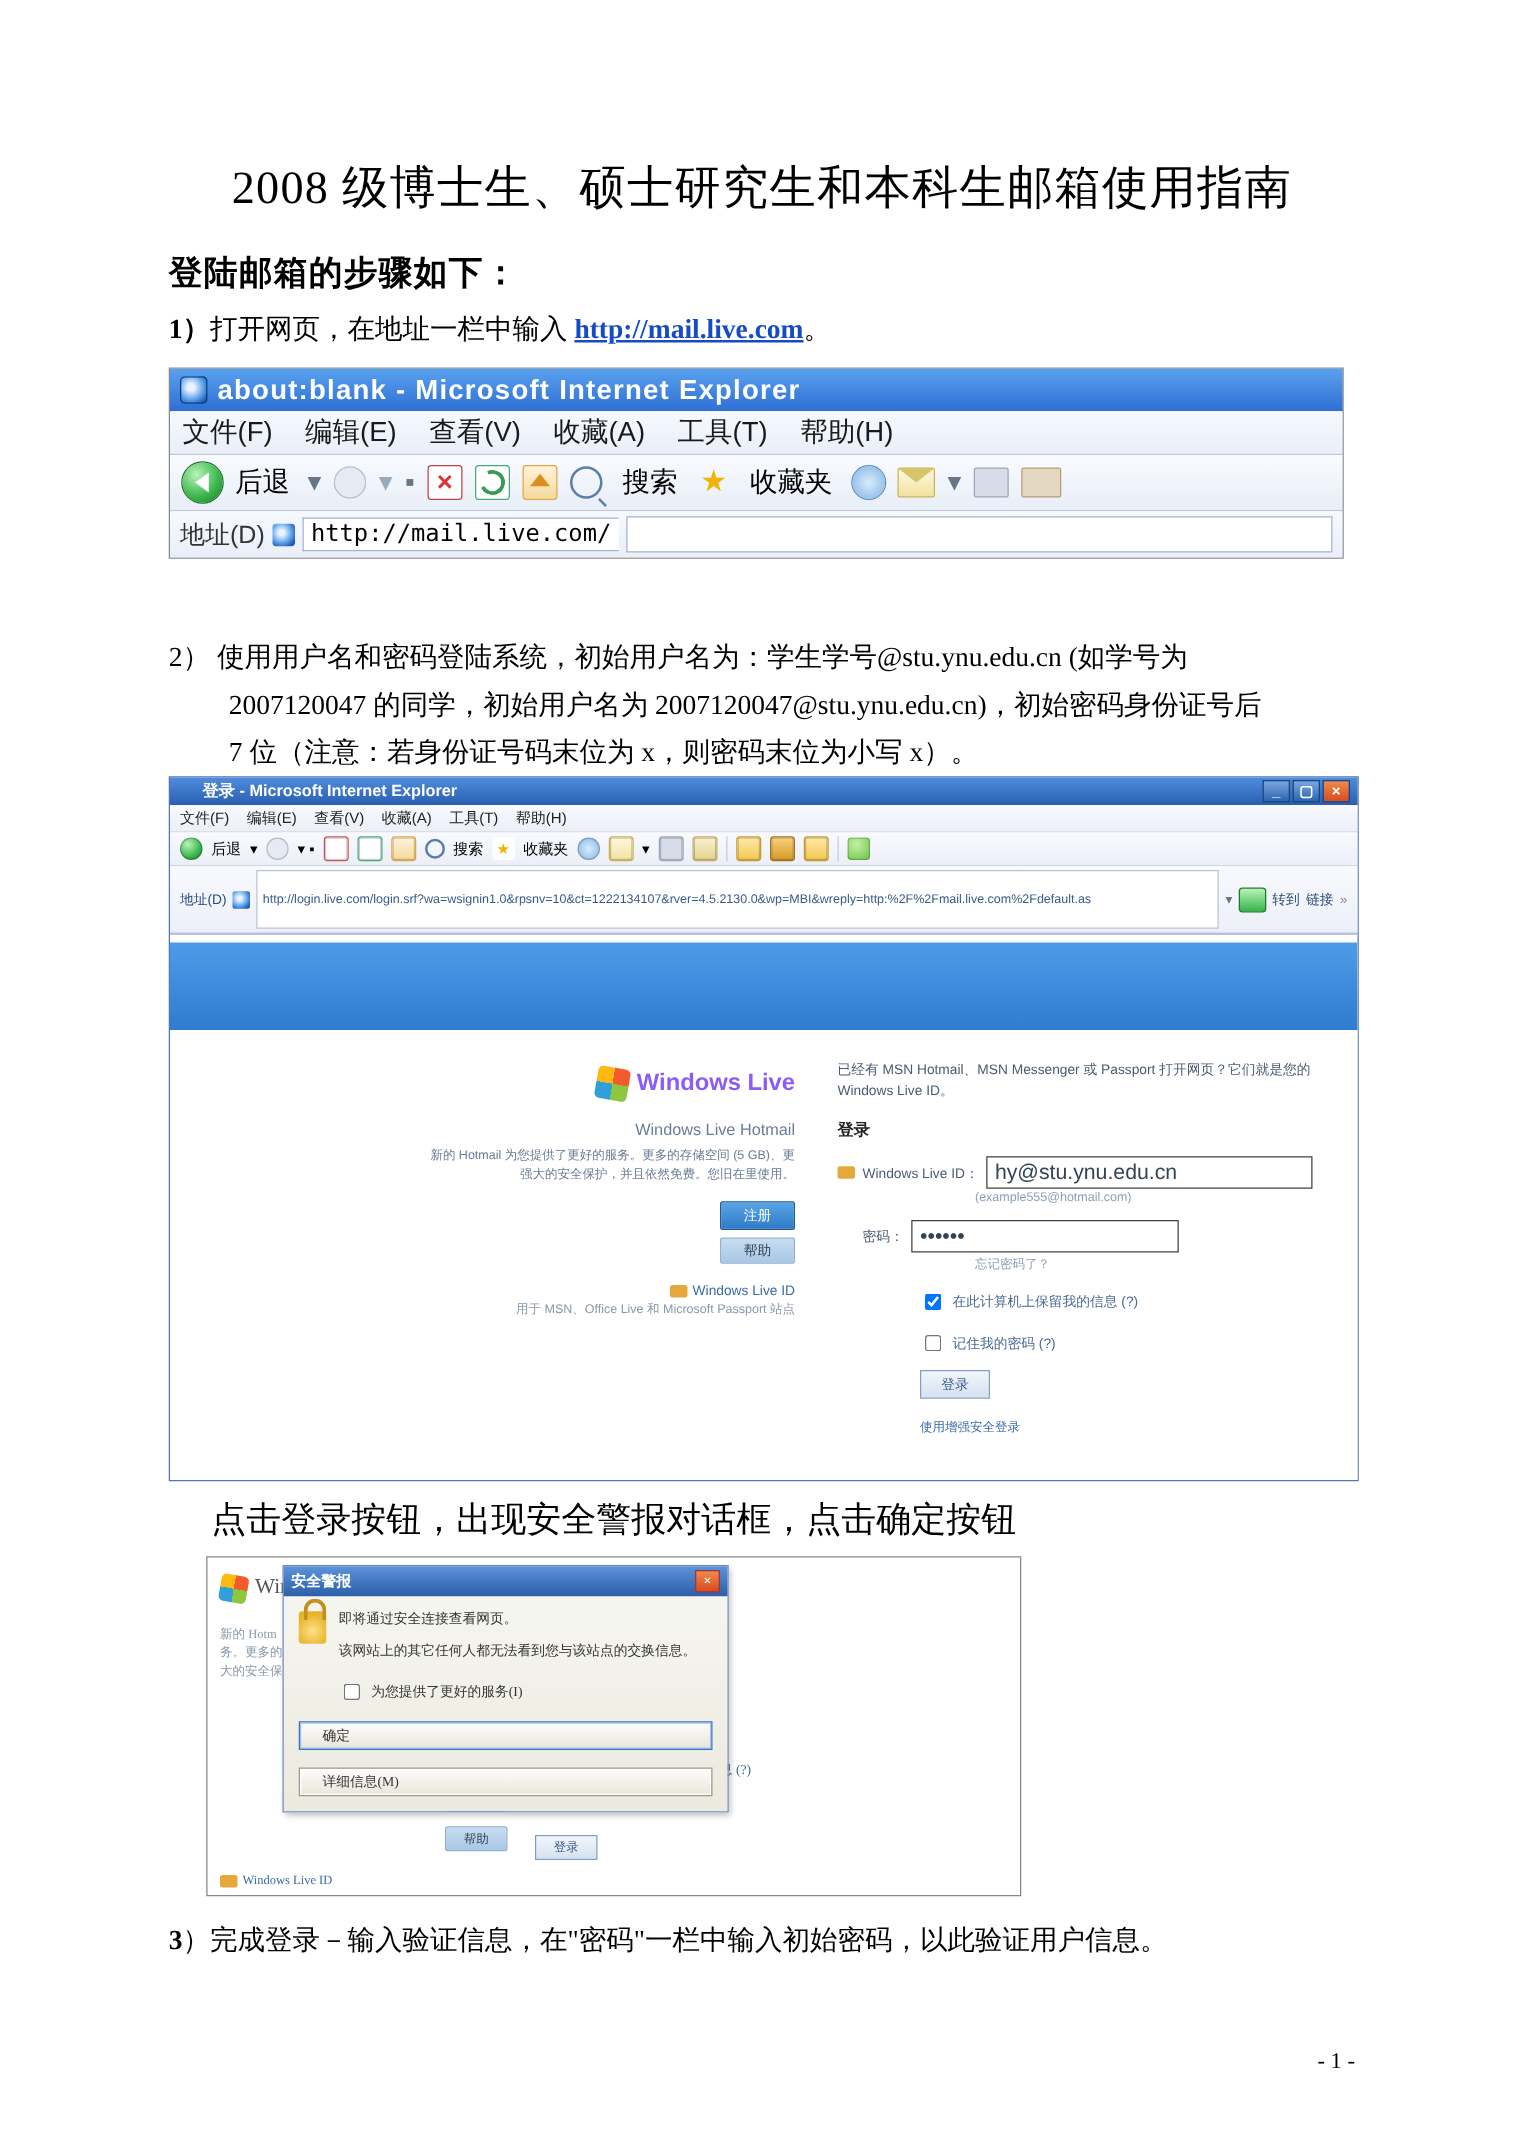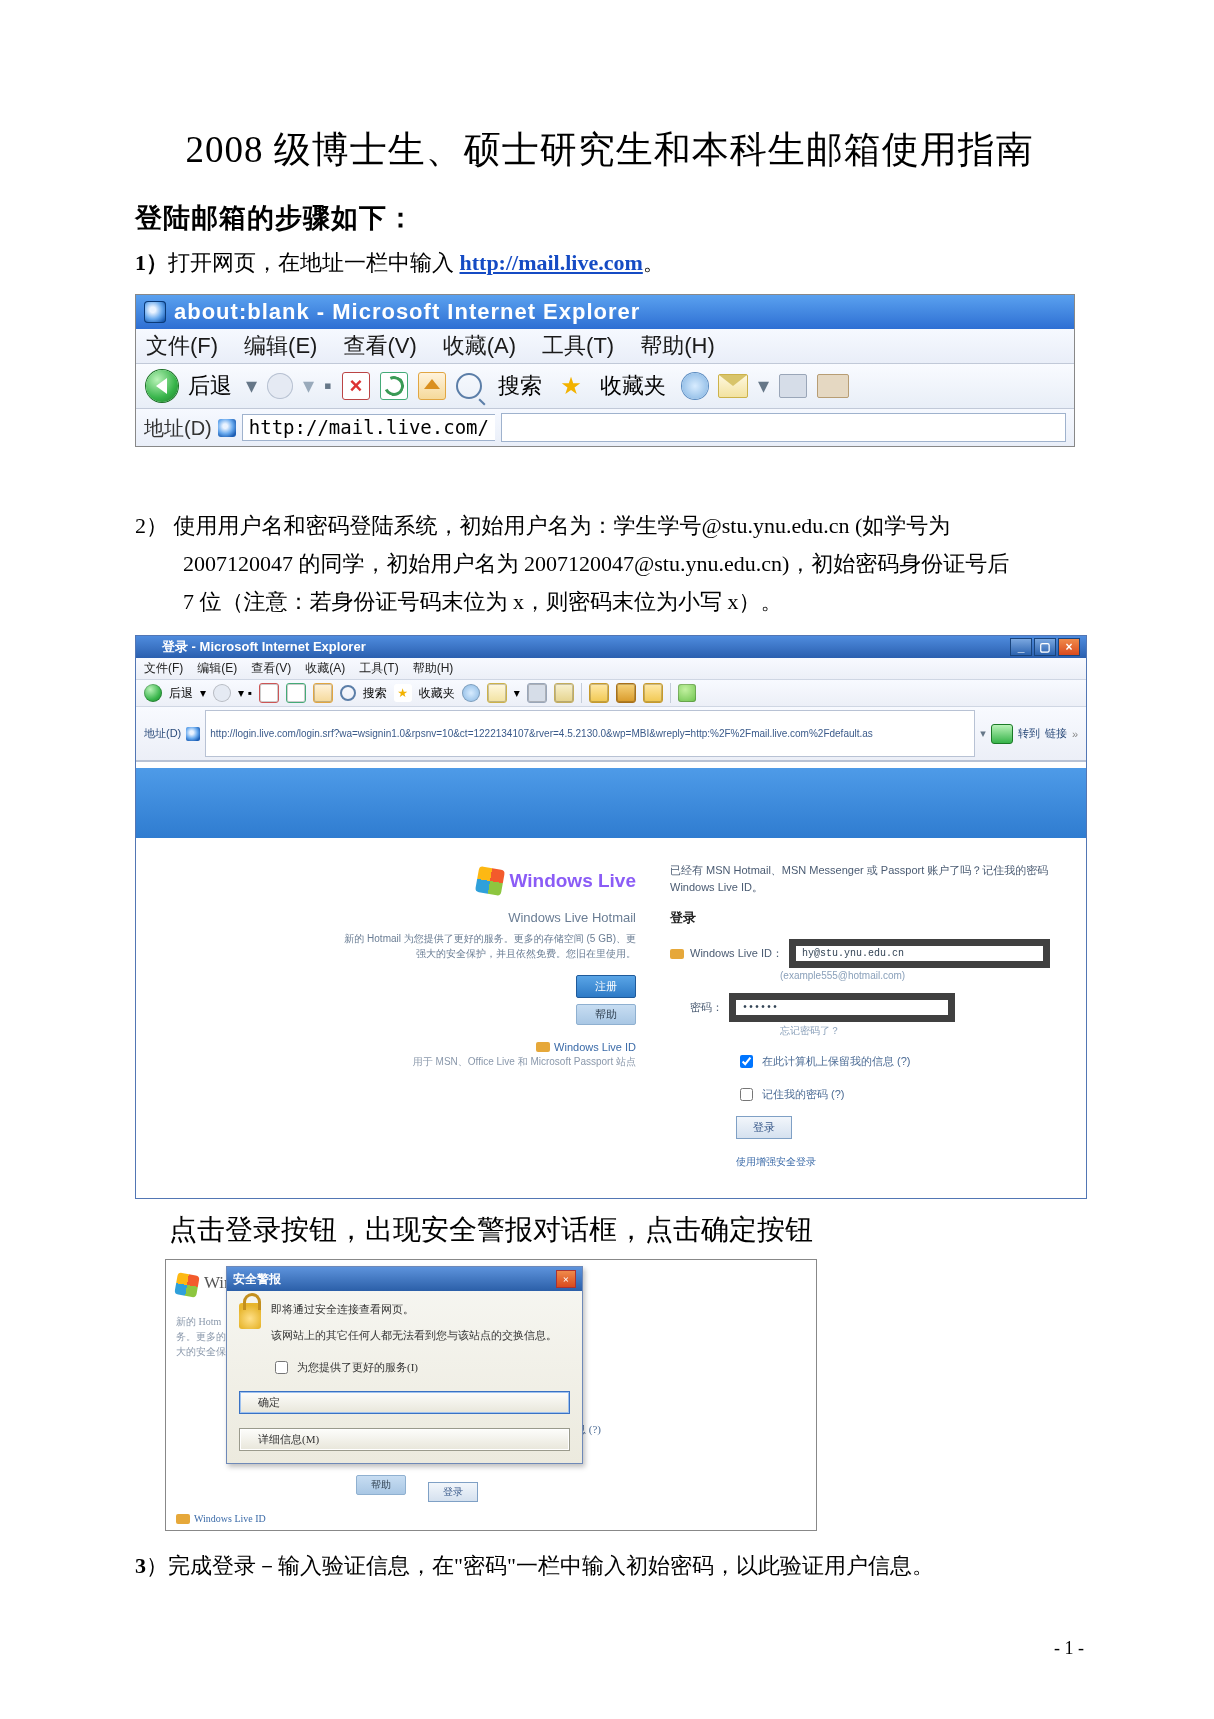--- a/index.html
+++ b/index.html
@@ -96,21 +96,21 @@
     background:linear-gradient(#f6f9ff,#e9eef8);
     padding:4px 8px;
   }
   .ie-addrbar .albl{font-size:20px;color:#333;}
   .ie-addrbar .eico{width:18px;height:18px;background:radial-gradient(circle at 40% 40%,#eaf3ff 15%,#68a9ee 50%,#1d5fb5 80%);border-radius:3px;}
   .ie-addrbar .ainp{flex:0 0 auto;width:240px;border:1px solid #9fb2cd;border-right:none;padding:3px 6px;font-family:monospace;font-size:19px;background:#fff;}
   .ie-addrbar .arest{flex:1;border:1px solid #9fb2cd;height:27px;background:#fff;}
 
   
   .ie-shot2{
-    margin-top:14px;
+    margin-top:0;
     width:950px;
     border:1px solid #5276b4;
     font-family:"SimSun",sans-serif;
     font-size:12px;
     position:relative;
     background:#fff;
   }
   .s2-title{background:linear-gradient(#4f8cde,#2a5faf);color:#fff;padding:2px 6px;display:flex;align-items:center;gap:6px;font-size:13px;font-weight:bold;}
   .s2-title .wc{margin-left:auto;display:flex;gap:2px;}
   .s2-title .wbtn{width:20px;height:16px;display:flex;align-items:center;justify-content:center;background:linear-gradient(#7aa7e0,#2c63b0);border:1px solid #19447c;color:#fff;font-size:12px;}
@@ -147,21 +147,21 @@
   .wl-btn{display:inline-block;margin-top:14px;background:linear-gradient(#5aa5e6,#2e7ac6);color:#fff;padding:3px 18px;border:1px solid #1f5a9a;border-radius:2px;font-size:11px;}
   .wl-help{display:inline-block;margin-top:6px;background:linear-gradient(#c7ddf2,#a9c7e4);color:#345;padding:2px 18px;border:1px solid #8fb0d0;border-radius:2px;font-size:11px;}
   .wl-id{margin-top:16px;color:#3a6aa8;font-size:11px;display:flex;align-items:center;justify-content:flex-end;gap:4px;}
   .wl-id .key{width:14px;height:10px;background:#e6a83a;border-radius:2px;position:relative;}
   .wl-id-sub{color:#8a98ab;font-size:10px;line-height:1.4;margin-top:2px;}
   .rightcol{flex:1;margin-left:34px;padding-top:2px;color:#4a5b72;font-size:11px;max-width:380px;}
   .rc-hint{line-height:1.5;}
   .rc-login{margin-top:14px;font-size:13px;color:#222;font-weight:bold;}
   .rc-row{display:flex;align-items:center;gap:6px;margin-top:12px;font-size:11px;}
   .rc-row .key{width:14px;height:10px;background:#e6a83a;border-radius:2px;}
-  .rc-inp{flex:1;border:7px solid #404040;background:#fff;padding:2px 6px;font-size:10px;color:#345;font-family:Liberation Mono, monospace;}
+  .rc-inp{flex:1;border:1px solid #404040;background:#fff;padding:2px 6px;font-size:17px;color:#345;font-family:Liberation Sans, sans-serif;}
   .rc-under{margin-left:110px;color:#8aa0ba;font-size:10px;margin-top:2px;}
   .rc-chk{margin-left:66px;margin-top:14px;display:flex;align-items:center;gap:6px;color:#4a6a94;font-size:11px;}
   .rc-chk input{width:13px;height:13px;}
   .rc-signin{margin-left:66px;margin-top:12px;display:inline-block;background:linear-gradient(#f2f6fb,#d5e1ef);border:1px solid #7fa0c5;color:#3a5a8a;padding:3px 16px;font-size:11px;}
   .rc-alt{margin-left:66px;margin-top:16px;color:#3a6aa8;font-size:10px;}
 
   
   .ie-shot3{
     margin-top:10px;
     width:650px;
@@ -321,21 +321,21 @@
           <div class="wl-desc">新的 Hotmail 为您提供了更好的服务。更多的存储空间 (5 GB)、更强大的安全保护，并且依然免费。您旧在里使用。</div>
           <div><span class="wl-btn">注册</span></div>
           <div><span class="wl-help">帮助</span></div>
           <div class="wl-id">
               <span class="key"></span>
               <span>Windows Live ID</span>
             </div>
           <div class="wl-id-sub">用于 MSN、Office Live 和 Microsoft Passport 站点</div>
         </div>
         <div class="rightcol">
-          <div class="rc-hint">已经有 MSN Hotmail、MSN Messenger 或 Passport 账户了吗？记住我的密码 Windows Live ID。</div>
+          <div class="rc-hint">已经有 MSN Hotmail、MSN Messenger 或 Passport 打开网页？它们就是您的 Windows Live ID。</div>
           <div class="rc-login">登录</div>
           <div class="rc-row">
             <span class="key"></span>
             <span>Windows Live ID：</span>
             <span class="rc-inp">hy@stu.ynu.edu.cn</span>
           </div>
           <div class="rc-under">(example555@hotmail.com)</div>
           <div class="rc-row">
             <span style="width:14px"></span>
             <span>密码：</span>

